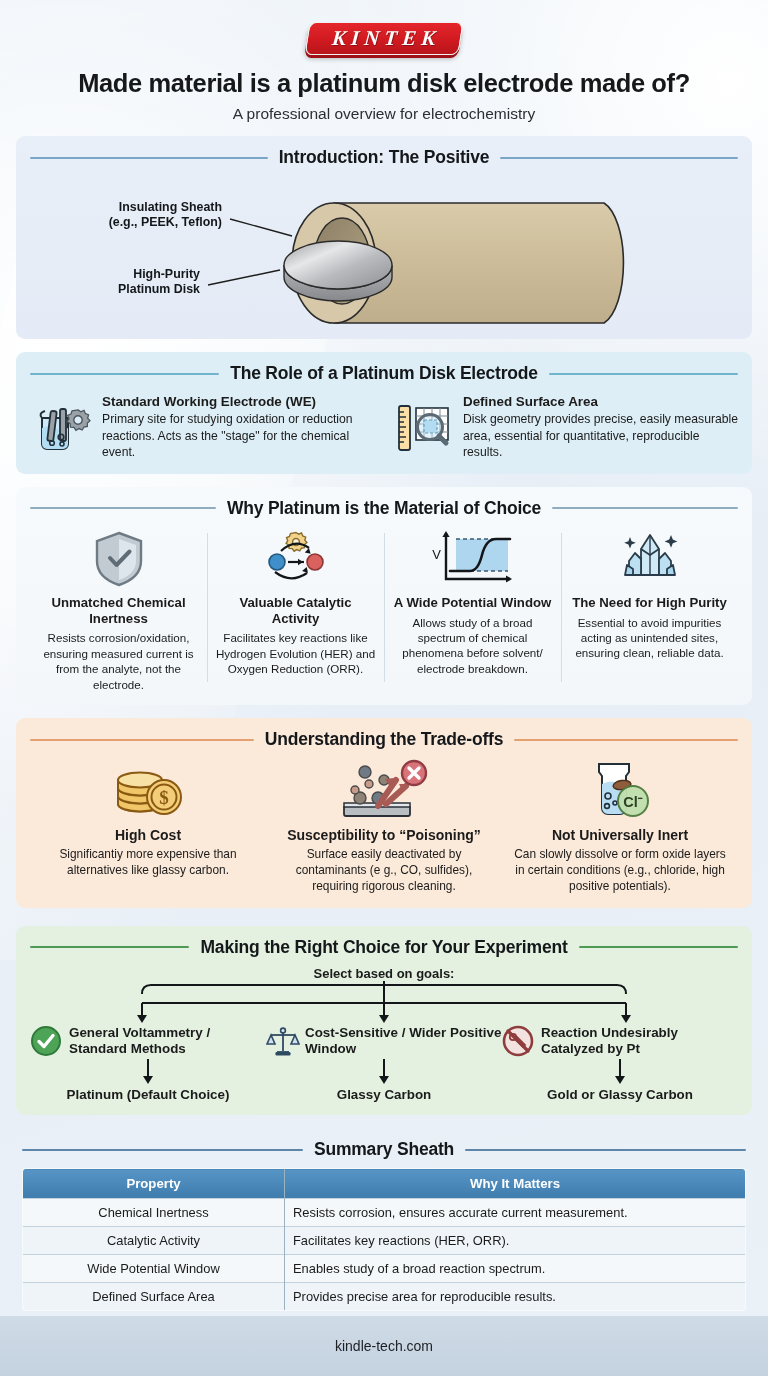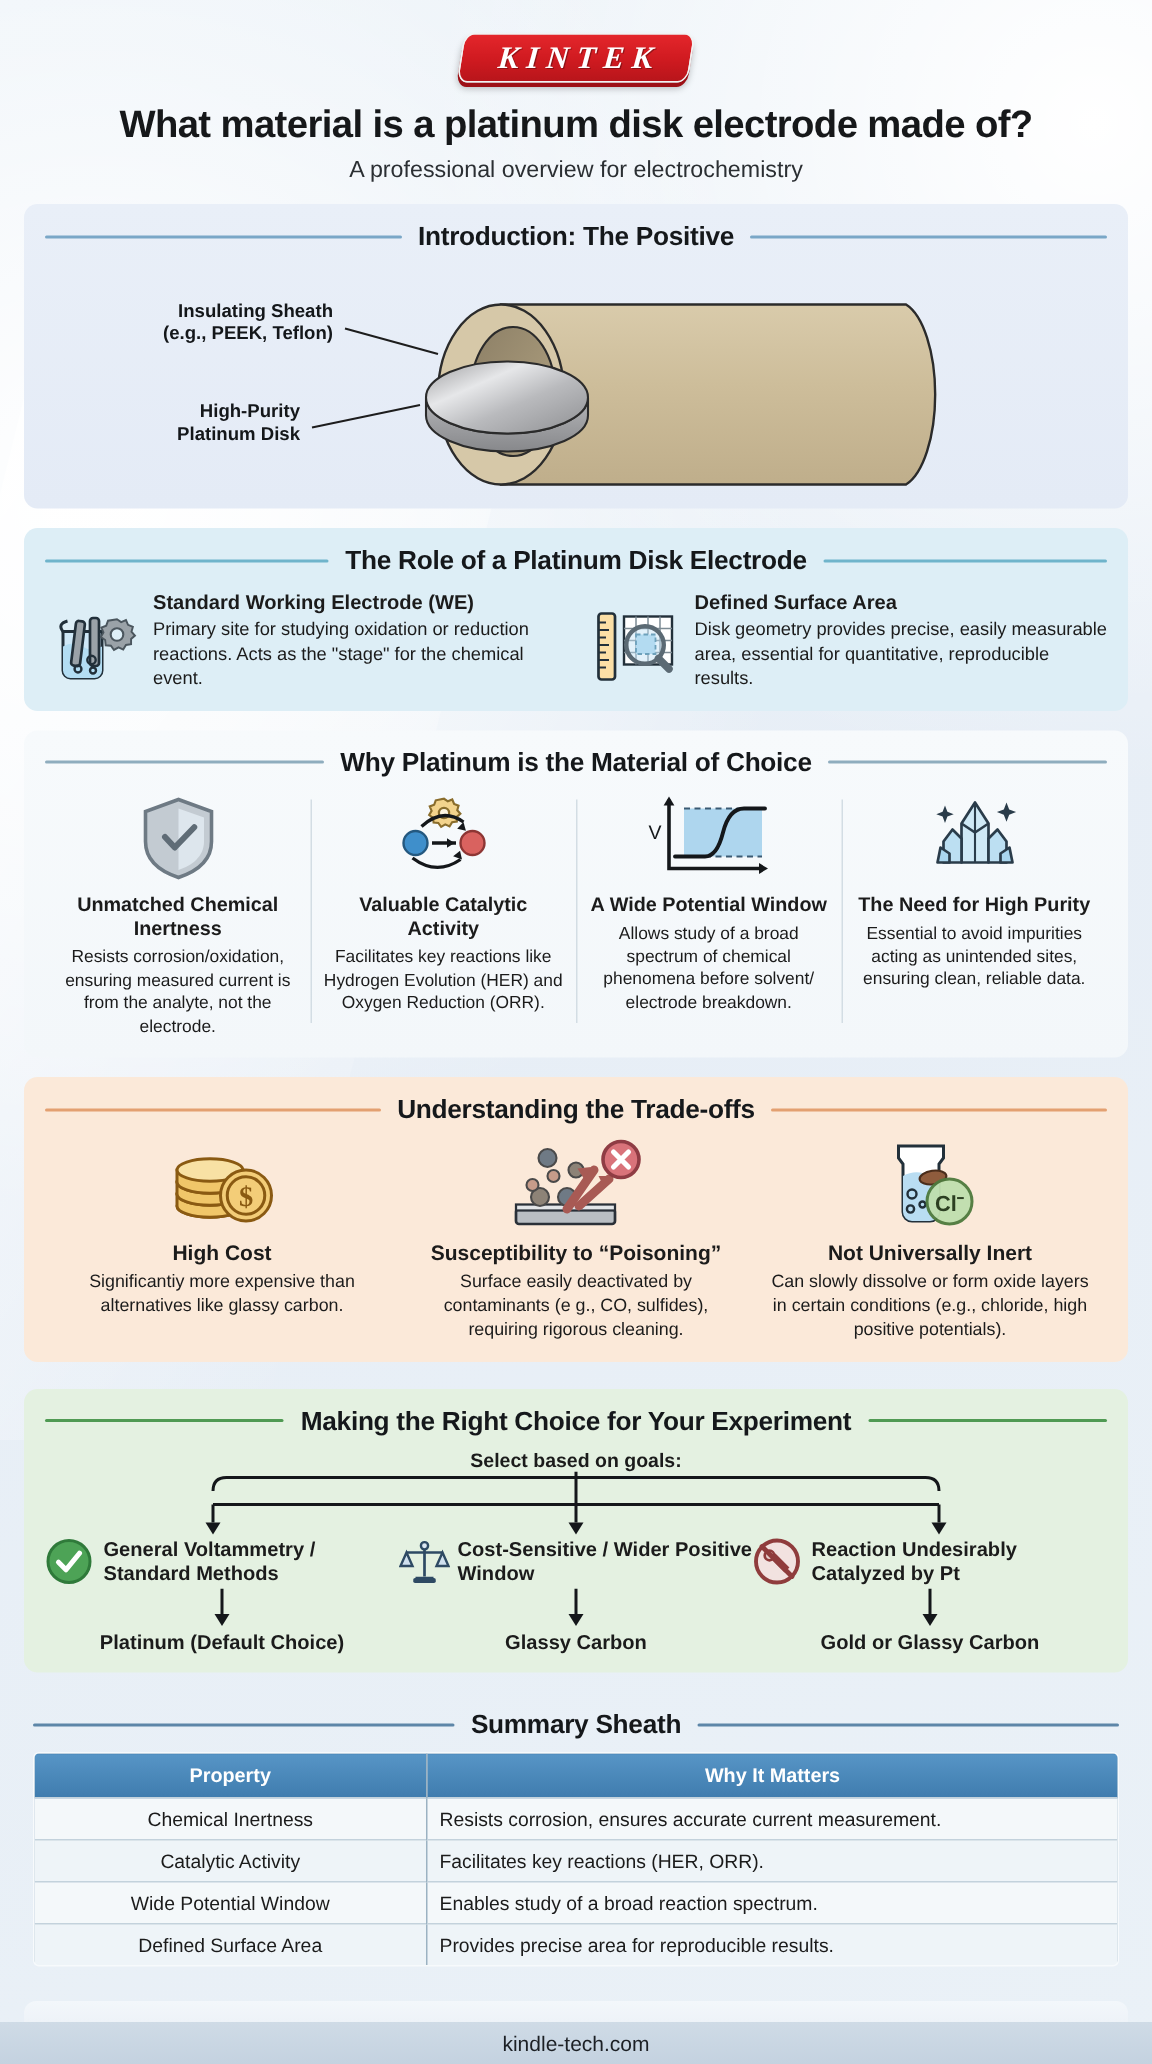--- a/index.html
+++ b/index.html
@@ -82,21 +82,21 @@
   .rule-navy{background:#5d86a8;}
 
   
   .intro-art{display:flex;justify-content:center;align-items:center;height:150px;position:relative;font-weight:bold;}
   .intro-cap{
     text-align:center;font-size:12.6px;line-height:1.45;margin-top:6px;color:#16181a;
   }
 
   
   .role-grid{display:flex;gap:14px;}
-  .role-card{display:flex;gap:10px;flex:1 1 0;align-items:flex-end;}
+  .role-card{display:flex;gap:10px;flex:1 1 0;align-items:center;}
   .role-ico{flex:0 0 auto;width:62px;height:62px;}
   .role-txt h3{margin:2px 0 2px;font-size:13.4px;font-weight:bold;}
   .role-txt p{margin:0;font-size:12.2px;line-height:1.35;}
 
   
   .why-grid{display:flex;}
   .why-col{flex:1 1 0;padding:0 8px;text-align:center;position:relative;}
   .why-col + .why-col:before{
     content:"";position:absolute;left:0;top:6px;bottom:10px;width:1px;background:#d3dde4;
   }
@@ -133,39 +133,39 @@
   }
   thead th:last-child{border-right:none;}
   tbody td{
     font-size:12.9px;padding:6px 8px;border-top:1px solid #c3d2dc;
     border-right:1px solid #9bb2c2;background:#f4f8fa;
   }
   tbody td:last-child{border-right:none;}
   tbody td.prop{text-align:center;width:245px;}
   tbody tr:nth-child(even) td{background:#eef4f8;}
   .footer{
-    position:absolute;left:0;right:0;bottom:0;height:28px;
+    position:absolute;left:0;right:0;bottom:0;height:60px;
     background:linear-gradient(180deg,#cfdbe6,#c4d2e0);
     display:flex;align-items:center;justify-content:center;
   }
   .footer span{font-size:14px;color:#1c2025;}
   .lbl{font-size:12.4px;line-height:1.3;}
 </style>
 </head>
 <body>
 
 <div class="page">
 
   <div class="logo-wrap">
     <div class="logo">
       <span class="logo-text">KINTEK</span>
     </div>
   </div>
 
-  <h1 class="title">What material is a platinum disk electrode made of?</h1>
+  <h1 class="title">Made material is a platinum disk electrode made of?</h1>
   <p class="subtitle">A professional overview for electrochemistry</p>
 
   <div class="section sec-intro">
     <div class="sec-head">
       <div class="rule rule-blue"></div>
       <h2>Introduction: The Positive</h2>
       <div class="rule rule-blue"></div>
     </div>
 
     <div class="intro-art">

